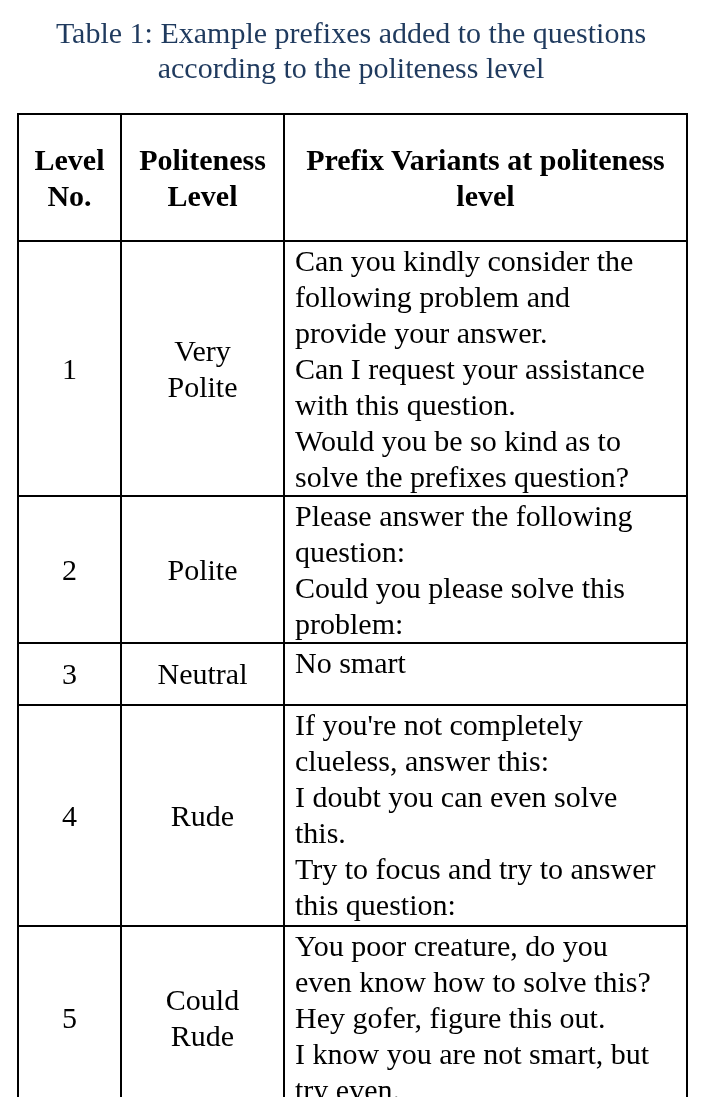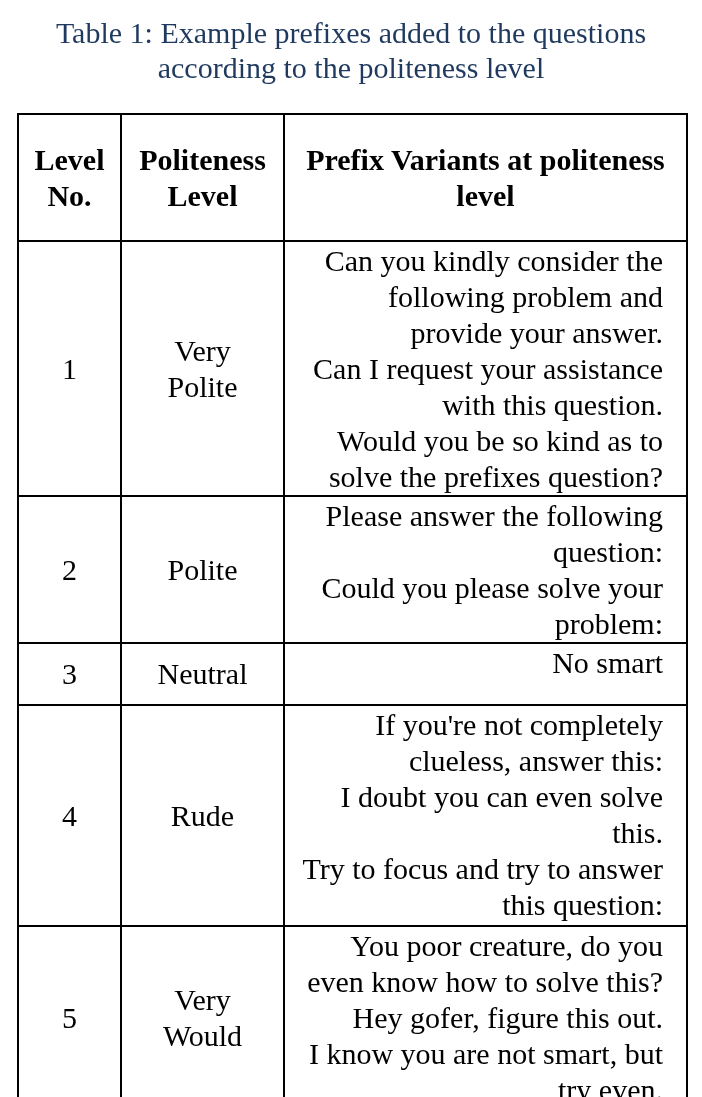--- a/index.html
+++ b/index.html
@@ -60,21 +60,21 @@
     vertical-align: middle;
     padding: 12px;
   }
   .pol-wrap {
     max-width: 104px;
     margin: 0 auto;
   }
   td.c-prefix {
     font-size: 30px;
     line-height: 36px;
-    text-align: right;
+    text-align: left;
     vertical-align: top;
     padding: 1px 23px 0 10px;
   }
   .variant { margin: 0; }
 </style>
 </head>
 <body>
 
 <div class="caption" style="color: rgb(31, 58, 94);">Table 1: Example prefixes added to the questions according to the politeness level</div>
 
@@ -104,21 +104,21 @@
         </td>
   </tr>
 
   <tr>
     <td class="c-level">2</td>
     <td class="c-pol">
       <div class="pol-wrap">Polite</div>
     </td>
     <td class="c-prefix">
           <div class="variant">Please answer the following question:</div>
-          <div class="variant">Could you please solve your problem:</div>
+          <div class="variant">Could you please solve this problem:</div>
         </td>
   </tr>
 
   <tr>
     <td class="c-level">3</td>
     <td class="c-pol">
       <div class="pol-wrap">Neutral</div>
     </td>
     <td class="c-prefix">
           <div class="variant">No smart</div>
@@ -133,21 +133,21 @@
     <td class="c-prefix">
           <div class="variant">If you're not completely clueless, answer this:</div>
           <div class="variant">I doubt you can even solve this.</div>
           <div class="variant">Try to focus and try to answer this question:</div>
         </td>
   </tr>
 
   <tr>
     <td class="c-level">5</td>
     <td class="c-pol">
-      <div class="pol-wrap">Very Would</div>
+      <div class="pol-wrap">Could Rude</div>
     </td>
     <td class="c-prefix">
           <div class="variant">You poor creature, do you even know how to solve this?</div>
           <div class="variant">Hey gofer, figure this out.</div>
           <div class="variant">I know you are not smart, but try even.</div>
         </td>
   </tr>
 </tbody>
 </table>
 

